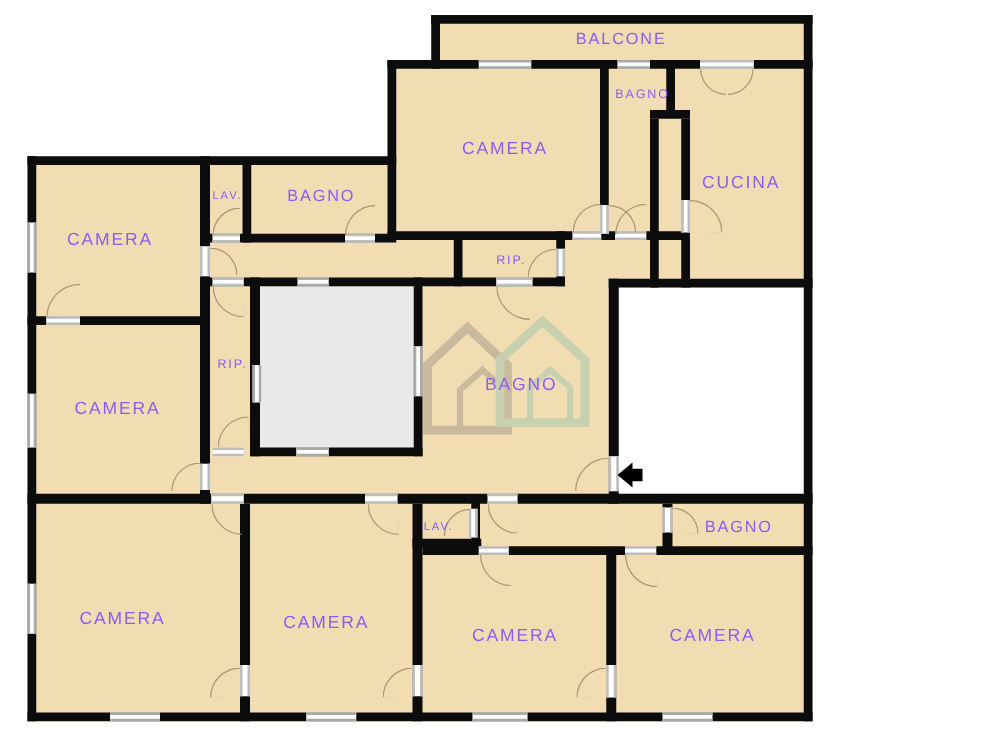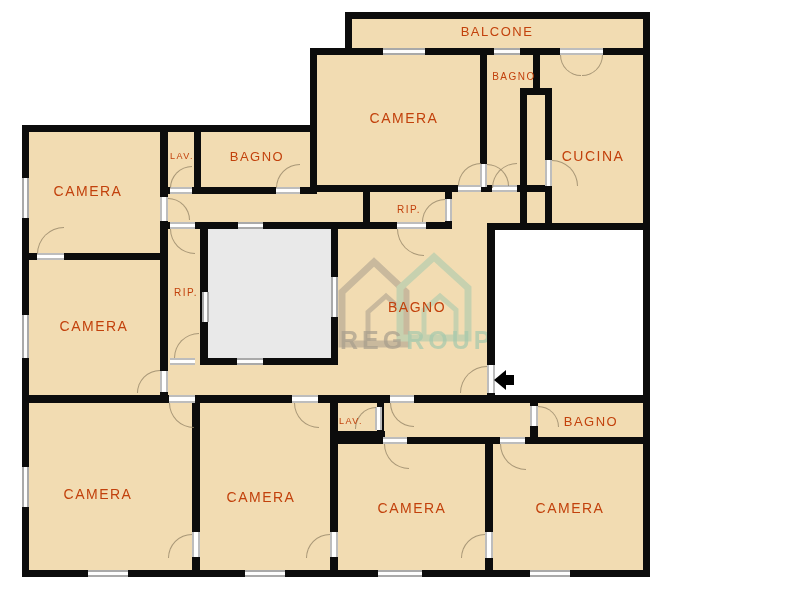--- a/index.html
+++ b/index.html
@@ -11,21 +11,21 @@
   .slot.h{border-top:2px solid #bdbdbd;border-bottom:2px solid #bdbdbd;}
   .slot.v{border-left:2px solid #bdbdbd;border-right:2px solid #bdbdbd;}
   .win{position:absolute;background:#fdfdfd;box-sizing:border-box;}
   .win.h{border-top:2px solid #a9a9a9;border-bottom:2px solid #a9a9a9;}
   .win.v{border-left:2px solid #a9a9a9;border-right:2px solid #a9a9a9;}
   .arc{position:absolute;border:0 solid rgba(150,134,104,.8);box-sizing:border-box;}
   .arc.tl{border-top-width:1.5px;border-left-width:1.5px;border-top-left-radius:100% 100%;}
   .arc.tr{border-top-width:1.5px;border-right-width:1.5px;border-top-right-radius:100% 100%;}
   .arc.bl{border-bottom-width:1.5px;border-left-width:1.5px;border-bottom-left-radius:100% 100%;}
   .arc.br{border-bottom-width:1.5px;border-right-width:1.5px;border-bottom-right-radius:100% 100%;}
-  .lbl{position:absolute;transform:translate(-50%,-50%);color:#c2410c;
+  .lbl{position:absolute;transform:translate(-50%,-50%);color:#8b5cf6;
        letter-spacing:1.5px;white-space:nowrap;z-index:30;}
   #shaft{position:absolute;background:#e9e9e9;z-index:2;}
   #watermark{position:absolute;left:328px;top:240px;width:160px;height:120px;opacity:.55;z-index:5;}
   #wm-text{position:absolute;left:340px;top:326px;font-weight:bold;font-size:25px;
            letter-spacing:4px;opacity:.7;z-index:5;font-family:"Liberation Sans",sans-serif;}
   #arrow{position:absolute;left:494px;top:370px;z-index:40;}
   #arrow .tri{position:absolute;left:0;top:0;width:0;height:0;
     border-top:10px solid transparent;border-bottom:10px solid transparent;
     border-right:12px solid #000;}
   #arrow .stem{position:absolute;left:11px;top:5px;width:9px;height:10px;background:#000;}
@@ -36,21 +36,20 @@
 
 <div id="plan">
   <div id="shaft" style="left:208px;top:229px;width:123px;height:129px;"></div>
 
   <svg id="watermark" viewBox="0 0 160 120" xmlns="http://www.w3.org/2000/svg">
     <path d="M14 52 L46 22 L78 52 V104 H14 Z" fill="none" stroke="#a89e8d" stroke-width="7"></path>
     <path d="M40 72 L58 56 L76 72 V104 H40 Z" fill="none" stroke="#a89e8d" stroke-width="5"></path>
     <path d="M72 48 L106 17 L140 48 V98 H72 Z" fill="none" stroke="#a5c9ad" stroke-width="7"></path>
     <path d="M96 70 L112 56 L128 70 V98 H96 Z" fill="none" stroke="#a5c9ad" stroke-width="5"></path>
   </svg>
-  <div id="wm-text"><span style="color:#a89e8d">REG</span><span style="color:#a5c9ad">ROUP</span></div>
 
   <div id="arrow">
     <div class="tri"></div>
     <div class="stem"></div>
   </div>
 <div class="fill" style="left: 22px; top: 125px; width: 473px; height: 452px; background: rgb(242, 220, 178);"></div>
     <div class="fill" style="left: 310px; top: 48px; width: 340px; height: 182px; background: rgb(242, 220, 178);"></div>
     <div class="fill" style="left: 345px; top: 12px; width: 305px; height: 43px; background: rgb(242, 220, 178);"></div>
     <div class="fill" style="left: 495px; top: 395px; width: 155px; height: 182px; background: rgb(242, 220, 178);"></div>
     <div class="wall z10" style="left: 22px; top: 125px; width: 7px; height: 452px;"></div>
@@ -147,21 +146,21 @@
     <div class="arc bl z25" style="left: 384px; top: 444px; width: 25px; height: 25px;"></div>
     <div class="arc bl z25" style="left: 500px; top: 444px; width: 26px; height: 26px;"></div>
     <div class="arc tl z25" style="left: 168px; top: 534px; width: 24px; height: 24px;"></div>
     <div class="arc tl z25" style="left: 306px; top: 534px; width: 24px; height: 24px;"></div>
     <div class="arc tl z25" style="left: 461px; top: 534px; width: 24px; height: 24px;"></div>
     <div class="arc bl z25" style="left: 560px; top: 55px; width: 21px; height: 21px;"></div>
     <div class="arc br z25" style="left: 582px; top: 55px; width: 21px; height: 21px;"></div>
     <div class="lbl" style="left: 497px; top: 31px; font-size: 13px;">BALCONE</div>
     <div class="lbl" style="left: 404px; top: 118px; font-size: 14px;">CAMERA</div>
     <div class="lbl" style="left: 514px; top: 76px; font-size: 10px;">BAGNO</div>
-    <div class="lbl" style="left: 593px; top: 145px; font-size: 14px; margin-top: 11px;">CUCINA</div>
+    <div class="lbl" style="left: 593px; top: 145px; font-size: 14px;">CUCINA</div>
     <div class="lbl" style="left: 88px; top: 191px; font-size: 14px;">CAMERA</div>
     <div class="lbl" style="left: 182px; top: 156px; font-size: 9px;">LAV.</div>
     <div class="lbl" style="left: 257px; top: 156px; font-size: 13px;">BAGNO</div>
     <div class="lbl" style="left: 409px; top: 209px; font-size: 10px;">RIP.</div>
     <div class="lbl" style="left: 186px; top: 292px; font-size: 10px;">RIP.</div>
     <div class="lbl" style="left: 417px; top: 307px; font-size: 14px;">BAGNO</div>
     <div class="lbl" style="left: 94px; top: 326px; font-size: 14px;">CAMERA</div>
     <div class="lbl" style="left: 98px; top: 494px; font-size: 14px;">CAMERA</div>
     <div class="lbl" style="left: 261px; top: 497px; font-size: 14px;">CAMERA</div>
     <div class="lbl" style="left: 351px; top: 421px; font-size: 9px;">LAV.</div>

